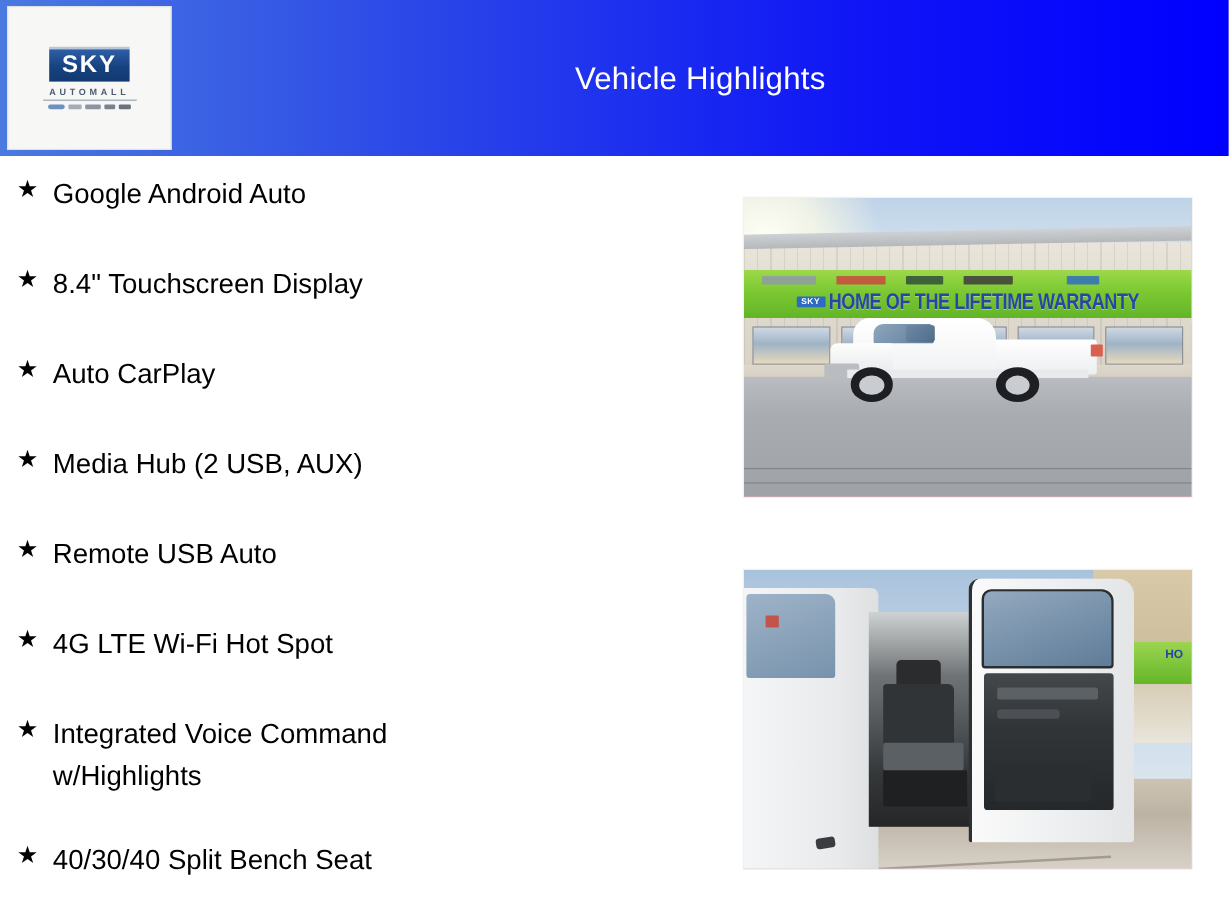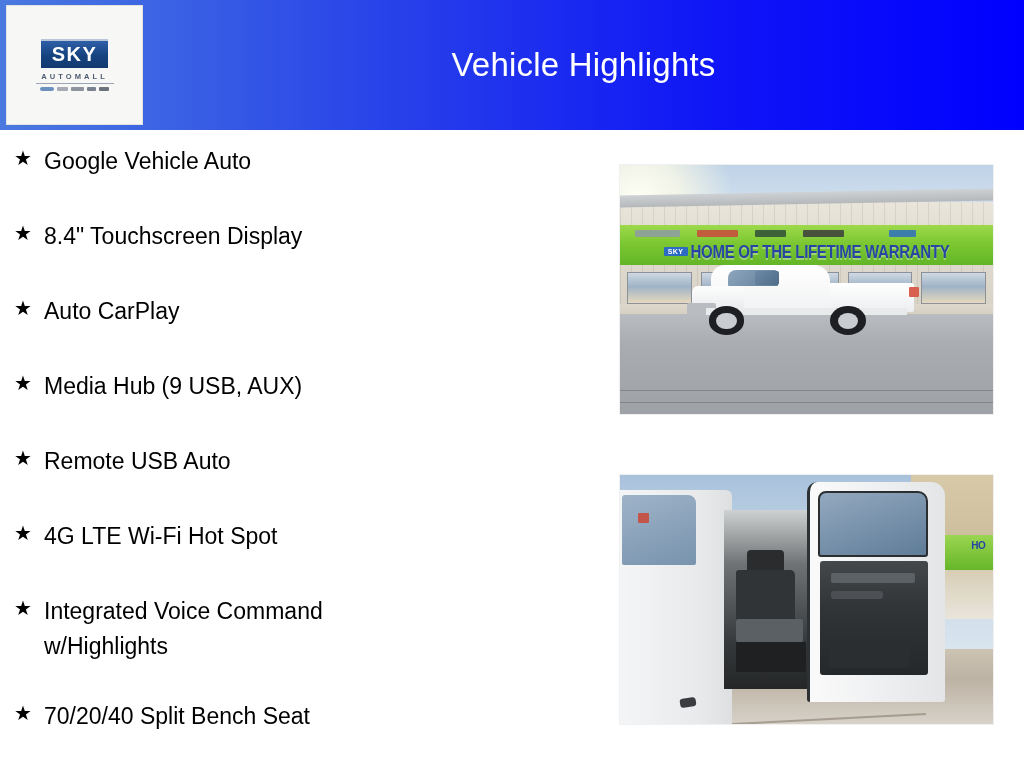--- a/index.html
+++ b/index.html
@@ -47,21 +47,21 @@
   .brand-chip { height: 4px; border-radius: 1px; background: #5d6b80; }
   .brand-chip.b1 { width: 14px; background: #3f6fae; border-radius: 3px; }
   .brand-chip.b2 { width: 11px; background: #8b93a2; }
   .brand-chip.b3 { width: 13px; background: #6a7383; }
   .brand-chip.b4 { width: 9px;  background: #4e5a6b; }
   .brand-chip.b5 { width: 10px; background: #3c4654; }
 
   .header-title {
     position: absolute; left: 143px; top: 0; width: 881px; height: 130px;
     display: flex; align-items: center; justify-content: center;
-    color: #ffffff; font-size: 33px; font-weight: normal;
+    color: #ffffff; font-size: 26px; font-weight: normal;
     letter-spacing: .2px;
   }
 
   
   .body-area {
     position: absolute; left: 0; top: 130px; width: 1024px; height: 638px;
   }
 
   .features {
     position: absolute; left: 0; top: 14px; width: 600px;
@@ -337,56 +337,56 @@
 
     <div class="header-title">Vehicle Highlights</div>
   </div>
 
   <div class="body-area">
 
     <div class="features">
 
       <div class="feature">
         <span class="feature-star">★</span>
-        <span class="feature-label">Google Vehicle Auto</span>
+        <span class="feature-label">Google Android Auto</span>
       </div>
 
       <div class="feature">
         <span class="feature-star">★</span>
         <span class="feature-label">8.4" Touchscreen Display</span>
       </div>
 
       <div class="feature">
         <span class="feature-star">★</span>
         <span class="feature-label">Auto CarPlay</span>
       </div>
 
       <div class="feature">
         <span class="feature-star">★</span>
-        <span class="feature-label">Media Hub (9 USB, AUX)</span>
+        <span class="feature-label">Media Hub (2 USB, AUX)</span>
       </div>
 
       <div class="feature">
         <span class="feature-star">★</span>
         <span class="feature-label">Remote USB Auto</span>
       </div>
 
       <div class="feature">
         <span class="feature-star">★</span>
         <span class="feature-label">4G LTE Wi-Fi Hot Spot</span>
       </div>
 
       <div class="feature">
         <span class="feature-star">★</span>
         <span class="feature-label">Integrated Voice Command w/Highlights</span>
       </div>
 
       <div class="feature">
         <span class="feature-star">★</span>
-        <span class="feature-label">70/20/40 Split Bench Seat</span>
+        <span class="feature-label">40/30/40 Split Bench Seat</span>
       </div>
     </div>
 
     <div class="photos">
 
       <div class="photo exterior photo-frame-shadow">
         <div class="sky1"></div>
         <div class="sun"></div>
         <div class="building">
           <div class="bld-ribs"></div>

